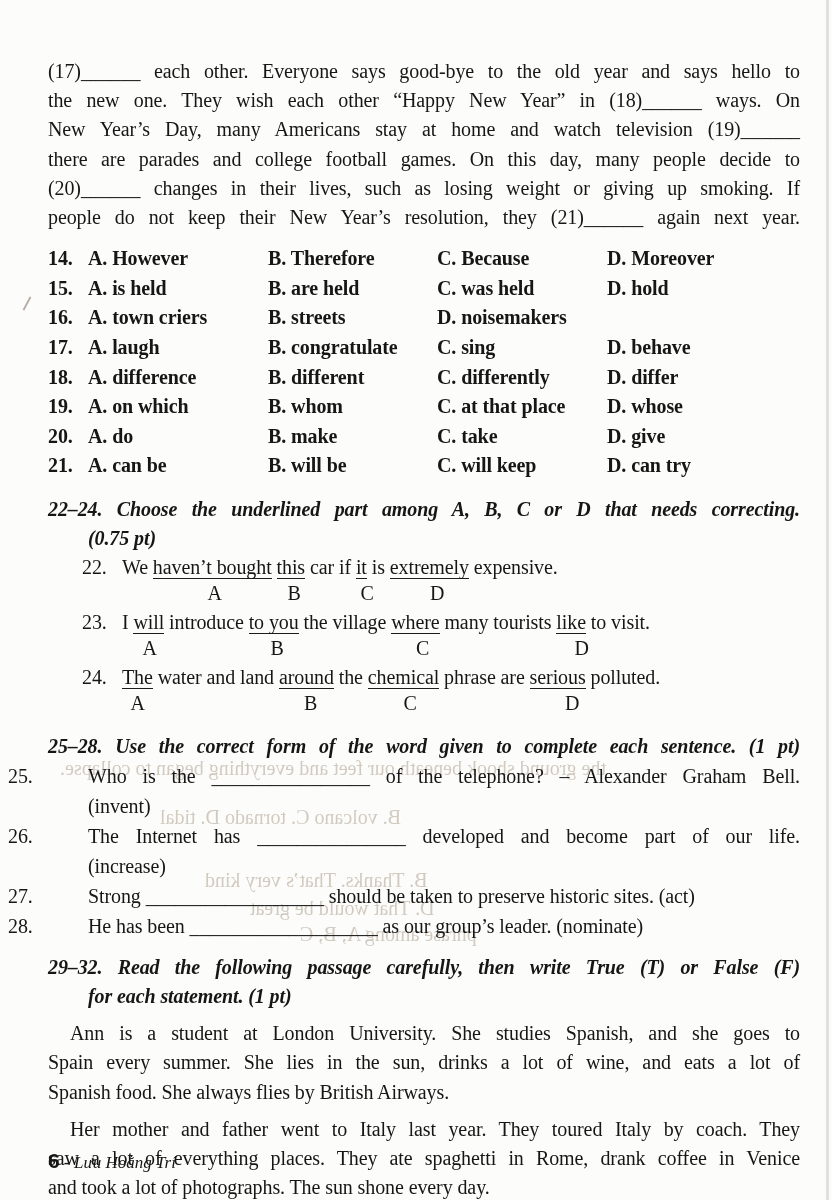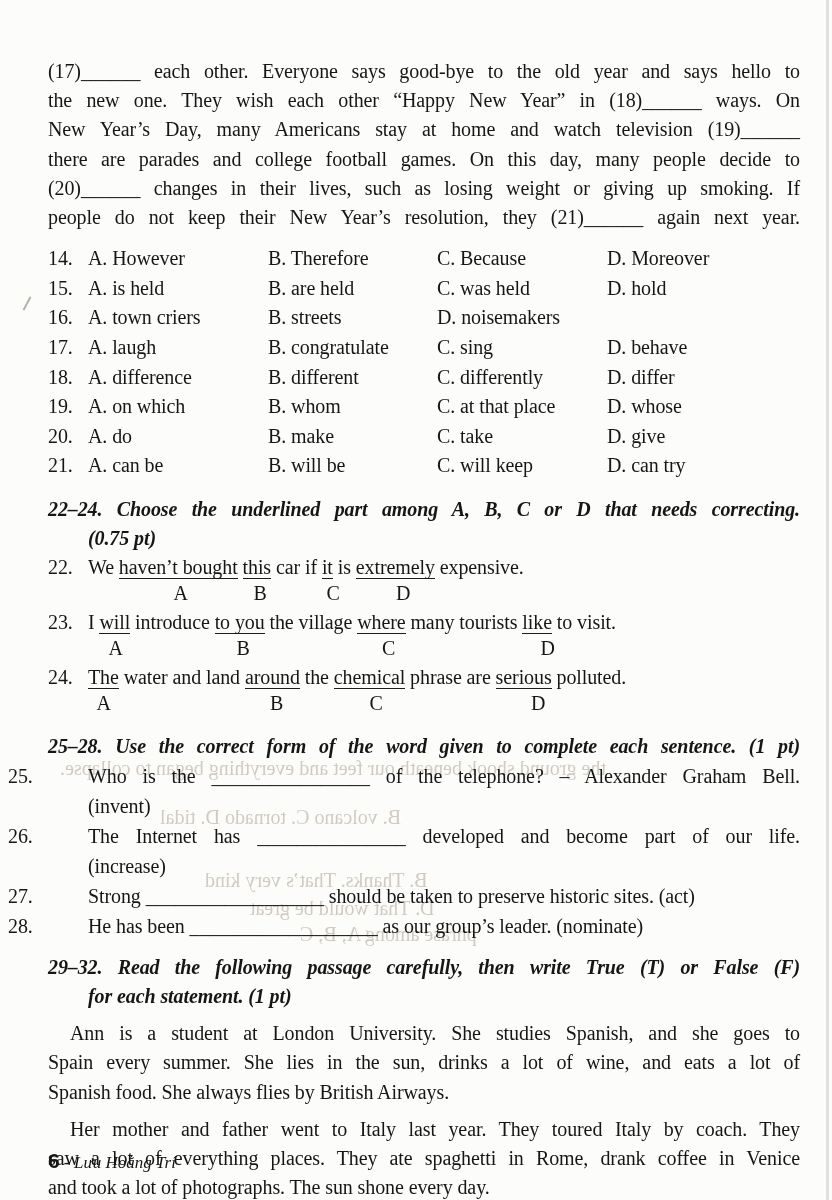--- a/index.html
+++ b/index.html
@@ -15,27 +15,27 @@
   }
   .artifact {
     position:absolute; left:26px; top:296px; width:2px; height:15px;
     background:#7d6c5c; opacity:.55; transform:rotate(28deg);
   }
   .content { position:absolute; left:48px; top:0; width:752px; }
   .fs { font-size:20px; letter-spacing:-0.1px; }
   .jline { text-align:justify; text-align-last:justify; }
   .p1 { margin-top:57px; line-height:29.2px; }
 
-  .options { margin-top:12px; line-height:29.6px; }
+  .options { margin-top:12px; line-height:29.6px;font-weight:bold; }
   .orow { display:grid; grid-template-columns:40px 180px 169px 170px 1fr; }
 
   .sec-head { font-weight:bold; font-style:italic; line-height:29px; }
   .sec-sub { margin-left:40px; font-weight:bold; font-style:italic; line-height:29px; }
 
-  .citem { position:relative; line-height:29px; }
+  .citem { position:relative; line-height:29px;margin-left:34px; }
   .num { display:inline-block; min-width:40px; }
   .u { border-bottom:1.9px solid #1c1c1c; }
   .letters-row { position:relative; height:26px; }
   .letter { position:absolute; top:-3px; }
 
   .witem .wline { margin-left:40px; text-indent:-40px; line-height:30px; }
   .witem .wjust { text-align:justify; text-align-last:justify; }
   .witem .wsub { margin-left:40px; line-height:30px; }
 
   .rp { line-height:29.3px; }

